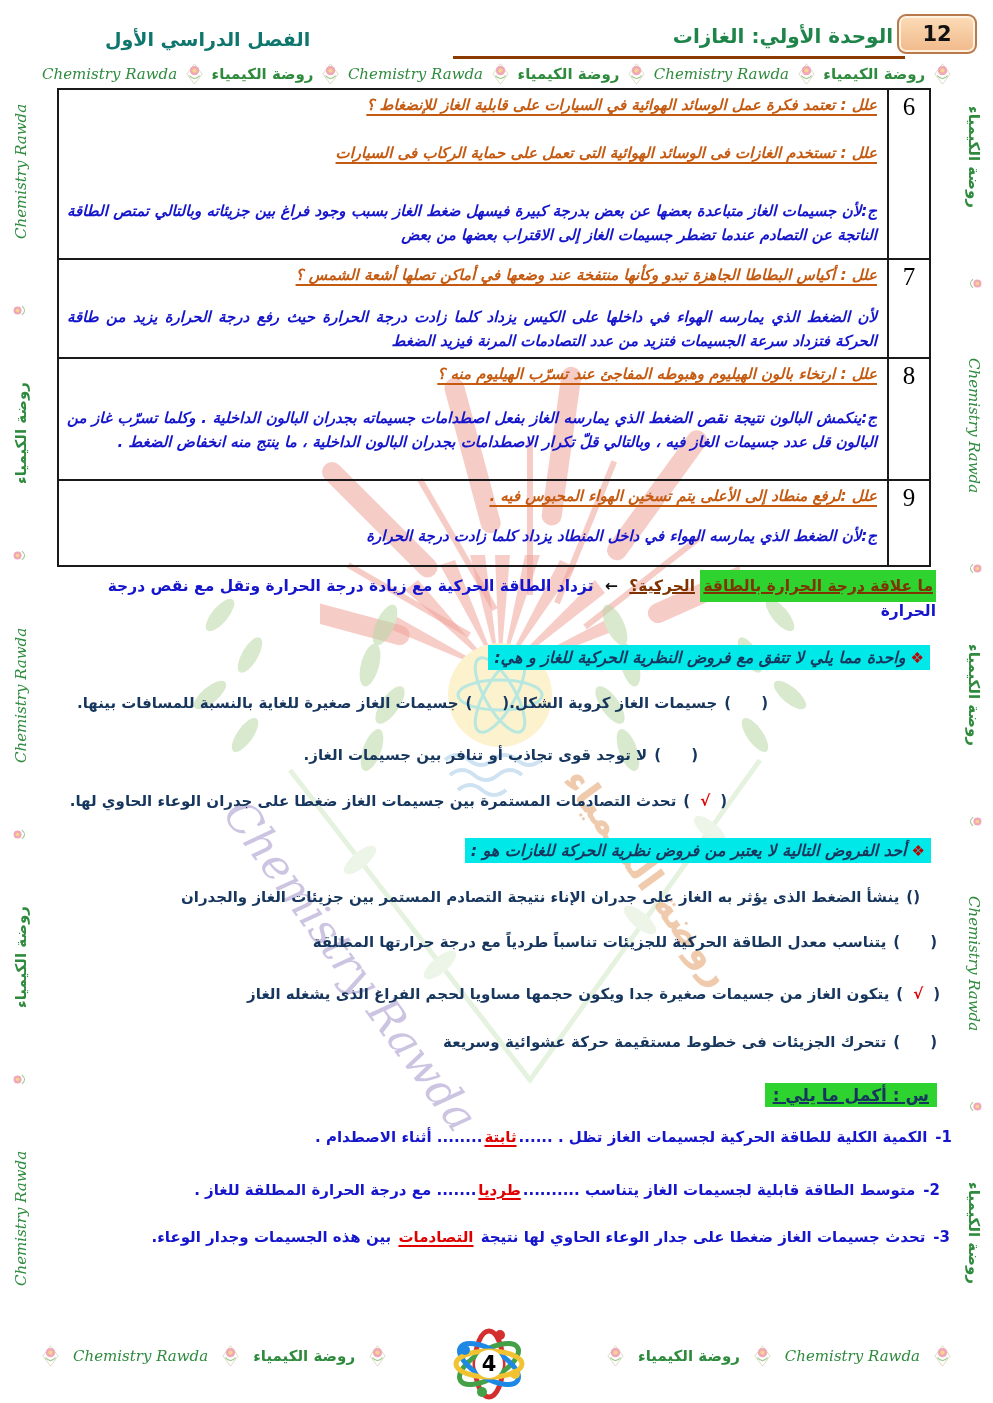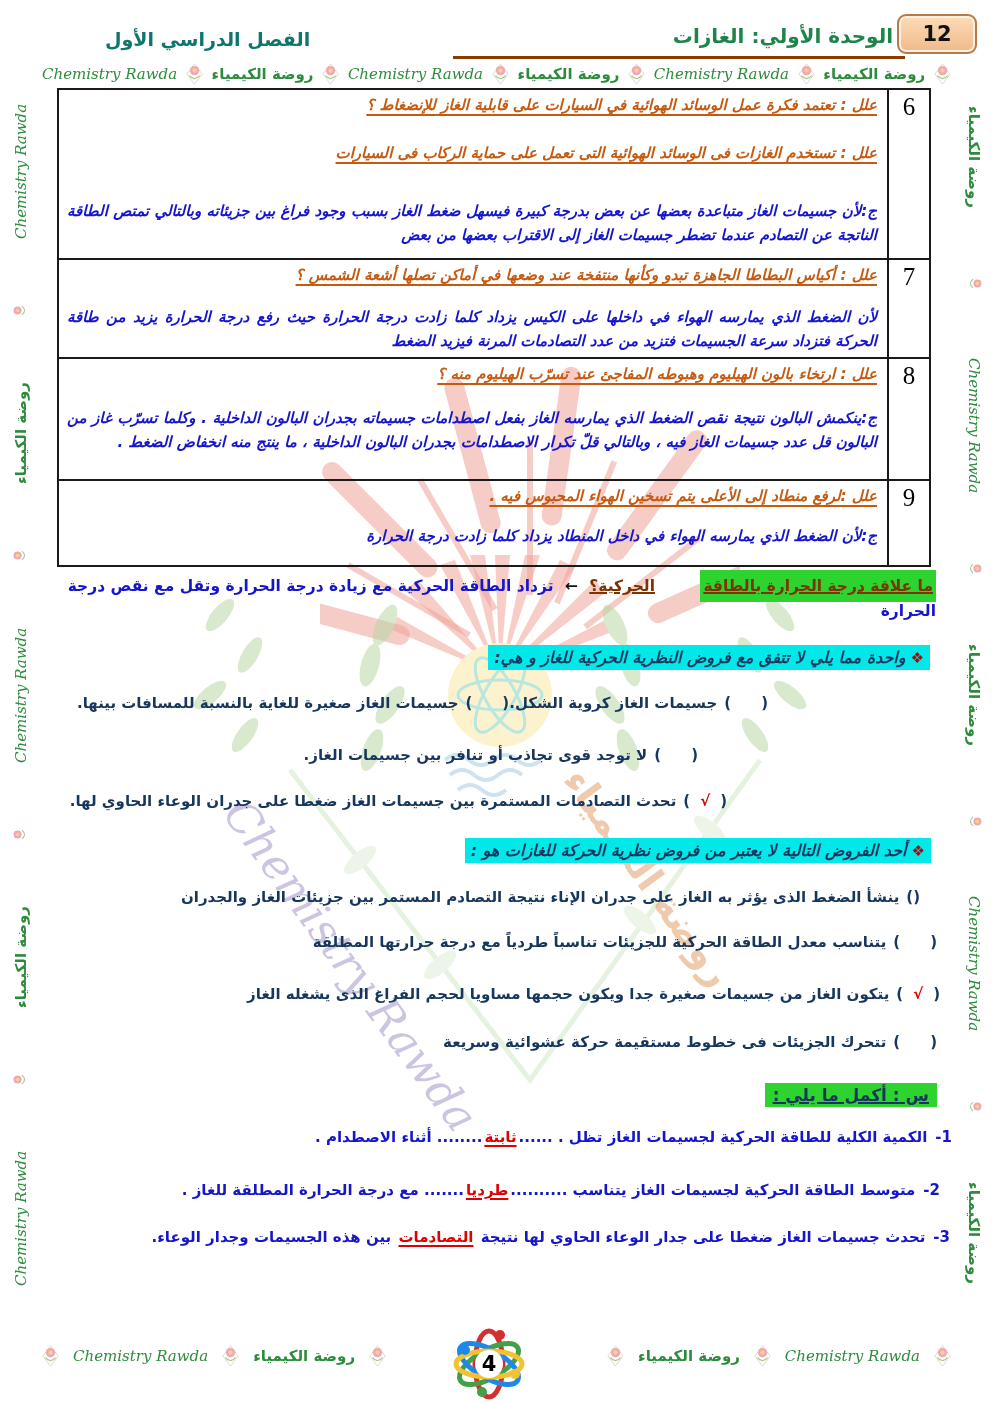--- a/index.html
+++ b/index.html
@@ -73,21 +73,21 @@
     text-align:justify;
   }
   .gap-s { height:22px; } .gap-m { height:30px; }
 
   
   .relation {
     position:absolute; top:574px; right:57px; left:58px; direction:rtl;
     font-size:15.5px; font-weight:bold; line-height:1.6;
   }
   .rel-q  { background:#2fd32f; color:#7f3300; padding:7px 3px;
-            text-decoration:underline; text-decoration-thickness:2px;margin-left:40px; }
+            text-decoration:underline; text-decoration-thickness:2px; }
   .rel-q2 { color:#7f3300; text-decoration:underline; text-decoration-thickness:2px; }
   .rel-arrow { color:#111; font-weight:bold; padding:0 6px; }
   .rel-a { color:#1515cc; }
 
   
   .heading-cyan {
     position:absolute; direction:rtl; background:#00e8e8; color:#17365d;
     font-weight:bold; font-size:16px; padding:3px 6px; white-space:nowrap;font-style:italic;
   }
   .bullet { color:#c00000; font-size:15px; margin-left:5px; }
@@ -433,21 +433,21 @@
       <span class="paren">(</span><span class="mark"></span><span class="paren">)</span><span class="otext">تتحرك الجزيئات فى خطوط مستقيمة حركة عشوائية وسريعة</span>
     </div>
 
     <div class="heading-green" style="top:1083px; right:56px;">س : أكمل ما يلي :</div>
 
     <div class="fill-item" style="top:1128px; right:41px;">
       <span class="fi-num">1-</span><span>الكمية الكلية للطاقة الحركية لجسيمات الغاز تظل . ......</span><span class="fi-ans">ثابتة</span><span>........ أثناء الاصطدام .</span>
     </div>
 
     <div class="fill-item" style="top:1181px; right:53px;">
-      <span class="fi-num">2-</span><span>متوسط الطاقة الحركية لجسيمات الغاز يتناسب ..........</span><span class="fi-ans">طرديا</span><span>....... مع درجة الحرارة المطلقة للغاز .</span>
+      <span class="fi-num">2-</span><span>متوسط الطاقة قابلية لجسيمات الغاز يتناسب ..........</span><span class="fi-ans">طرديا</span><span>....... مع درجة الحرارة المطلقة للغاز .</span>
     </div>
 
     <div class="fill-item wrapped" style="top:1228px; right:43px; left:60px;">
       <span class="fi-num">3-</span><span>تحدث جسيمات الغاز ضغطا على جدار الوعاء الحاوي لها نتيجة </span><span class="fi-ans">التصادمات</span><span> بين هذه الجسيمات وجدار الوعاء.</span>
     </div>
 
     <div class="footer-row">
       <div class="footer-group">
         <svg class="flower" viewBox="0 0 20 26">
             <path d="M10 1 L19 13 L10 25 L1 13 Z" fill="none" stroke="#d8d4ba" stroke-width="1"></path>

